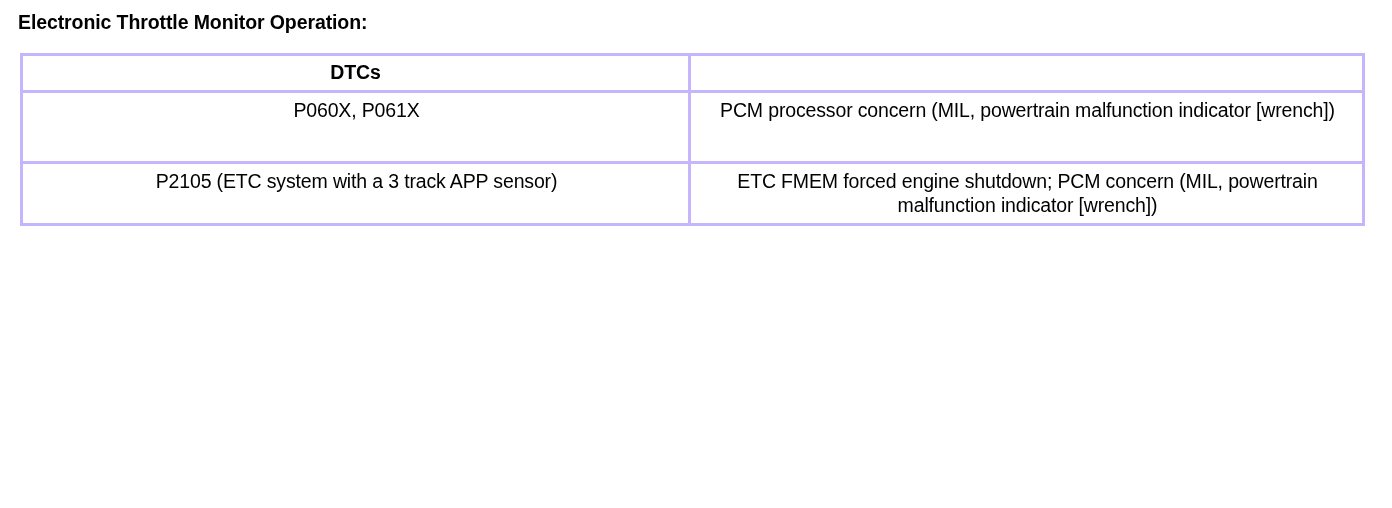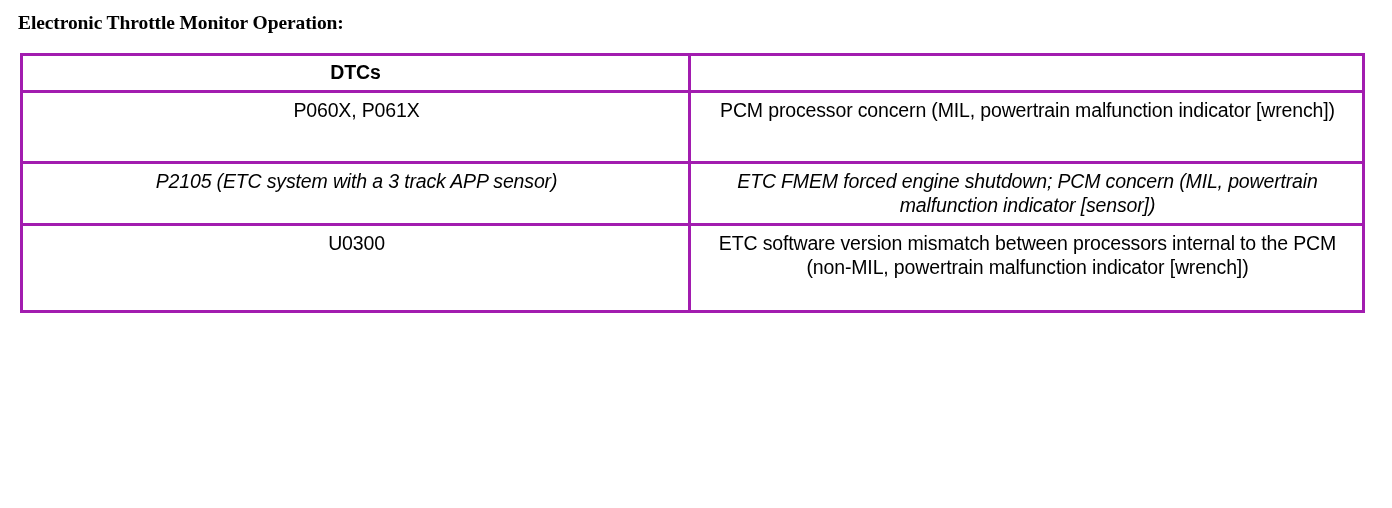--- a/index.html
+++ b/index.html
@@ -21,55 +21,54 @@
   }
   .doc-title {
     position: absolute;
     left: 18px;
     top: 11px;
     font-size: 19.5px;
     font-weight: bold;
     letter-spacing: -0.1px;
     line-height: 1.2;
     white-space: nowrap;
-    font-family: Liberation Serif, serif;
   }
   .dtc-table {
     position: absolute;
     left: 20px;
     top: 53px;
     width: 1342px;
     border-collapse: collapse;
     table-layout: fixed;
     border: 3px solid #000;
   }
   .dtc-table col.c1 { width: 668px; }
   .dtc-table col.c2 { width: 674px; }
   .dtc-table td,
   .dtc-table th {
-    border: 3px solid #a21caf;
+    border: 3px solid #c4b5fd;
     padding: 0;
     vertical-align: top;
     text-align: center;
   }
   .cell-inner {
     font-size: 19.5px;
     line-height: 1.23;
     letter-spacing: -0.15px;
     padding: 6px 10px 0 12px;
   }
   .header-row .cell-inner {
     font-weight: bold;
     font-size: 19.5px;
     padding: 5px 10px 0 10px;
   }
   .r-head { height: 37px; }
   .r1 { height: 71px; }
   .r2 { height: 62px; }
-  .r3 { height: 62px; font-style: italic; }
+  .r3 { height: 62px; }
   .r4 { height: 93px; }
   .r5 { height: 87px; }
   .empty-cell .cell-inner { min-height: 1px; }
 </style>
 </head>
 <body>
 
 <div class="page">
 
   <div class="doc-title">Electronic Throttle Monitor Operation:</div>
@@ -96,27 +95,19 @@
         </td>
         <td>
           <div class="cell-inner">PCM processor concern (MIL, powertrain malfunction indicator [wrench])</div>
         </td>
       </tr>
       <tr class="r3">
         <td>
           <div class="cell-inner">P2105 (ETC system with a 3 track APP sensor)</div>
         </td>
         <td>
-          <div class="cell-inner">ETC FMEM  forced engine shutdown; PCM concern (MIL, powertrain malfunction indicator [sensor])</div>
-        </td>
-      </tr>
-      <tr class="r5">
-        <td>
-          <div class="cell-inner">U0300</div>
-        </td>
-        <td>
-          <div class="cell-inner">ETC software version mismatch between processors internal to the PCM (non-MIL, powertrain malfunction indicator [wrench])</div>
+          <div class="cell-inner">ETC FMEM  forced engine shutdown; PCM concern (MIL, powertrain malfunction indicator [wrench])</div>
         </td>
       </tr>
     </tbody>
   </table>
 
 </div>
 
 </body></html>

